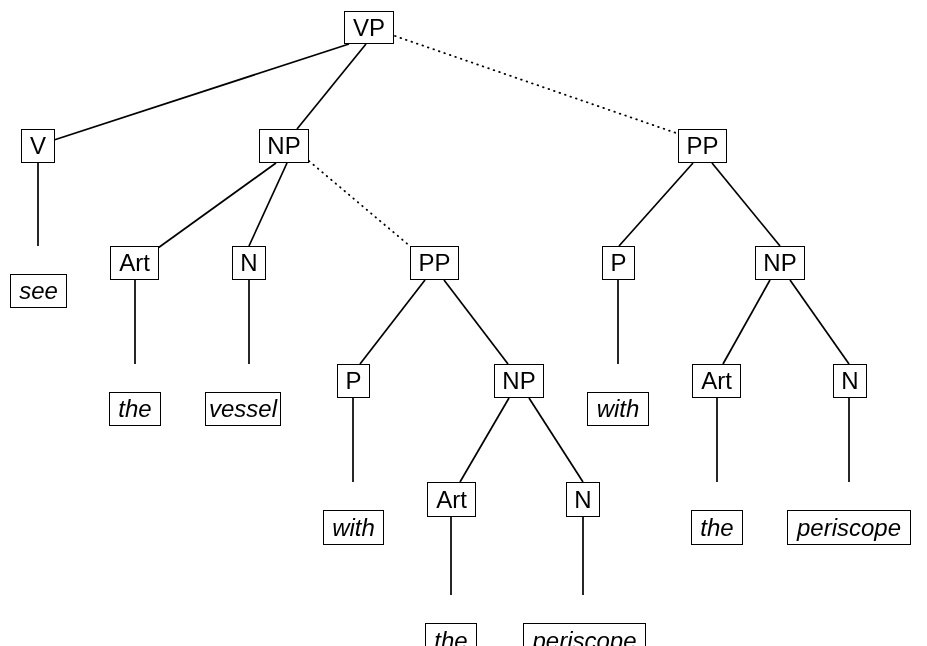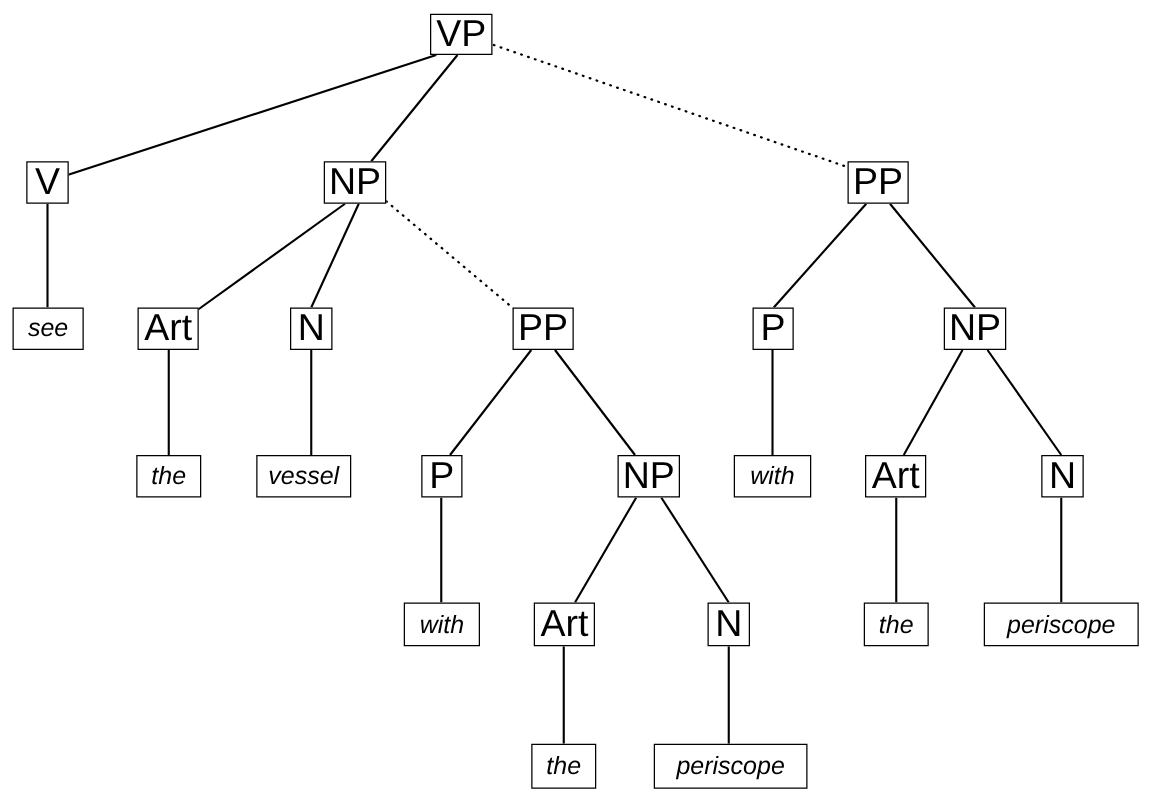--- a/index.html
+++ b/index.html
@@ -29,26 +29,27 @@
     background: #ffffff;
     color: #000000;
     display: flex;
     align-items: center;
     justify-content: center;
     line-height: 1;
     white-space: nowrap;
     z-index: 2;
   }
   .node-box.cat {
-    font-size: 30px;
+    font-size: 24px;
     font-style: normal;
   }
   .node-box.term {
-    font-size: 20px;
+    font-size: 24px;
     font-style: italic;
+    margin-top: 28px;
   }
 </style>
 </head>
 <body>
 
 <div id="canvas">
   <svg id="edges" xmlns="http://www.w3.org/2000/svg" viewBox="0 0 927 646">
       <line x1="349" y1="44" x2="54" y2="140" stroke="#000000" stroke-width="1.7"></line>
       <line x1="366" y1="44" x2="297" y2="129" stroke="#000000" stroke-width="1.7"></line>
       <line x1="395" y1="36" x2="676" y2="133" stroke="#000000" stroke-width="1.8" stroke-dasharray="0.6 5.2" stroke-linecap="round"></line>

